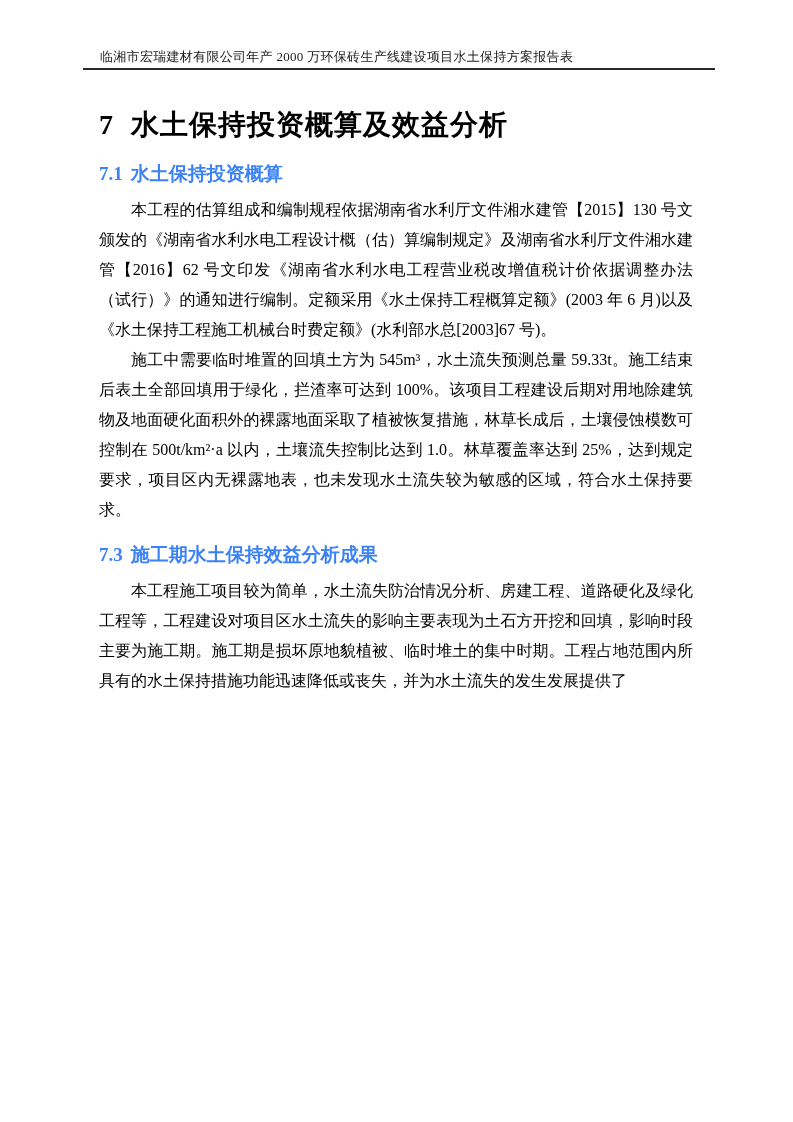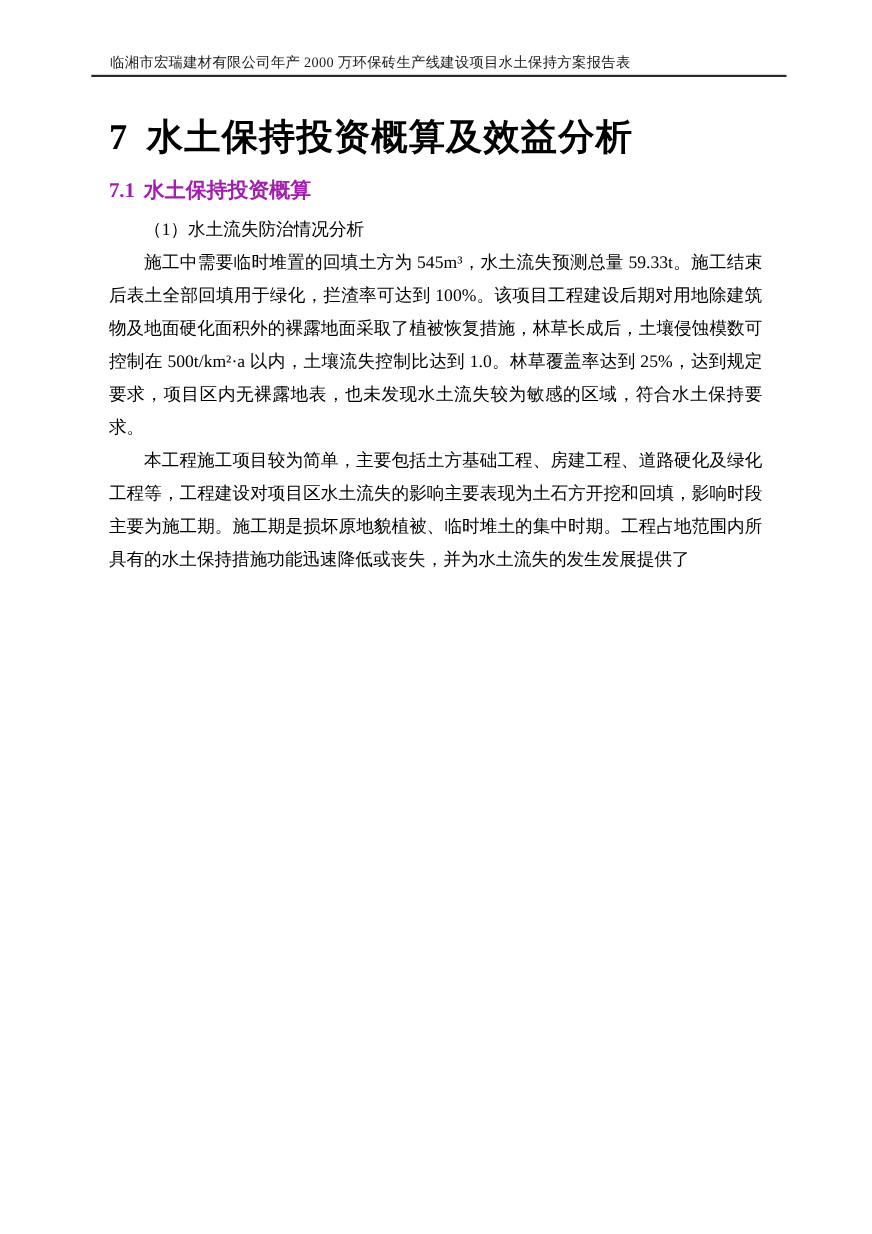--- a/index.html
+++ b/index.html
@@ -34,34 +34,34 @@
     background: #2a2a2a;
   }
   
   .content {
     position: absolute;
     left: 99px;
     top: 106px;
     width: 594px;
   }
   h1.chapter {
-    font-size: 33px;
+    font-size: 28px;
     line-height: 38px;
     font-weight: 700;
     margin: 0;
     letter-spacing: 1px;
     color: #000;
   }
   h1.chapter .num { margin-right: 17px; }
   h2.section {
     font-size: 19px;
     line-height: 26px;
     font-weight: 700;
     margin: 17px 0 8px 0;
-    color: #a21caf;
+    color: #3b82f6;
   }
   h2.section .num { margin-right: 8px; }
   p.body {
     font-size: 16px;
     line-height: 30px;
     margin: 0;
     text-indent: 32px;
     text-align: justify;
     text-align-last: left;
     word-break: break-all;
@@ -96,28 +96,31 @@
   <div class="content">
 
     <h1 class="chapter">
       <span class="num">7</span><span>水土保持投资概算及效益分析</span>
     </h1>
 
     <h2 class="section">
       <span class="num">7.1</span><span>水土保持投资概算</span>
     </h2>
 
+    <p class="body">本工程的估算组成和编制规程依据湖南省水利厅文件湘水建管【2015】130 号文颁发的《湖南省水利水电工程设计概（估）算编制规定》及湖南省水利厅文件湘水建管【2016】62 号文印发《湖南省水利水电工程营业税改增值税计价依据调整办法（试行）》的通知进行编制。定额采用《水土保持工程概算定额》(2003 年 6 月)以及《水土保持工程施工机械台时费定额》(水利部水总[2003]67 号)。</p>
 
 
 
-    <p class="subitem">（1）水土流失防治情况分析</p>
 
 
 
     <p class="body">施工中需要临时堆置的回填土方为 545m³，水土流失预测总量 59.33t。施工结束后表土全部回填用于绿化，拦渣率可达到 100%。该项目工程建设后期对用地除建筑物及地面硬化面积外的裸露地面采取了植被恢复措施，林草长成后，土壤侵蚀模数可控制在 500t/km²·a 以内，土壤流失控制比达到 1.0。林草覆盖率达到 25%，达到规定要求，项目区内无裸露地表，也未发现水土流失较为敏感的区域，符合水土保持要求。</p>
 
+    <h2 class="section">
+      <span class="num">7.3</span><span>施工期水土保持效益分析成果</span>
+    </h2>
 
-    <p class="body">本工程施工项目较为简单，主要包括土方基础工程、房建工程、道路硬化及绿化工程等，工程建设对项目区水土流失的影响主要表现为土石方开挖和回填，影响时段主要为施工期。施工期是损坏原地貌植被、临时堆土的集中时期。工程占地范围内所具有的水土保持措施功能迅速降低或丧失，并为水土流失的发生发展提供了</p>
+    <p class="body">本工程施工项目较为简单，水土流失防治情况分析、房建工程、道路硬化及绿化工程等，工程建设对项目区水土流失的影响主要表现为土石方开挖和回填，影响时段主要为施工期。施工期是损坏原地貌植被、临时堆土的集中时期。工程占地范围内所具有的水土保持措施功能迅速降低或丧失，并为水土流失的发生发展提供了</p>
 
   </div>
 
 
 </div>
 
 </body></html>

